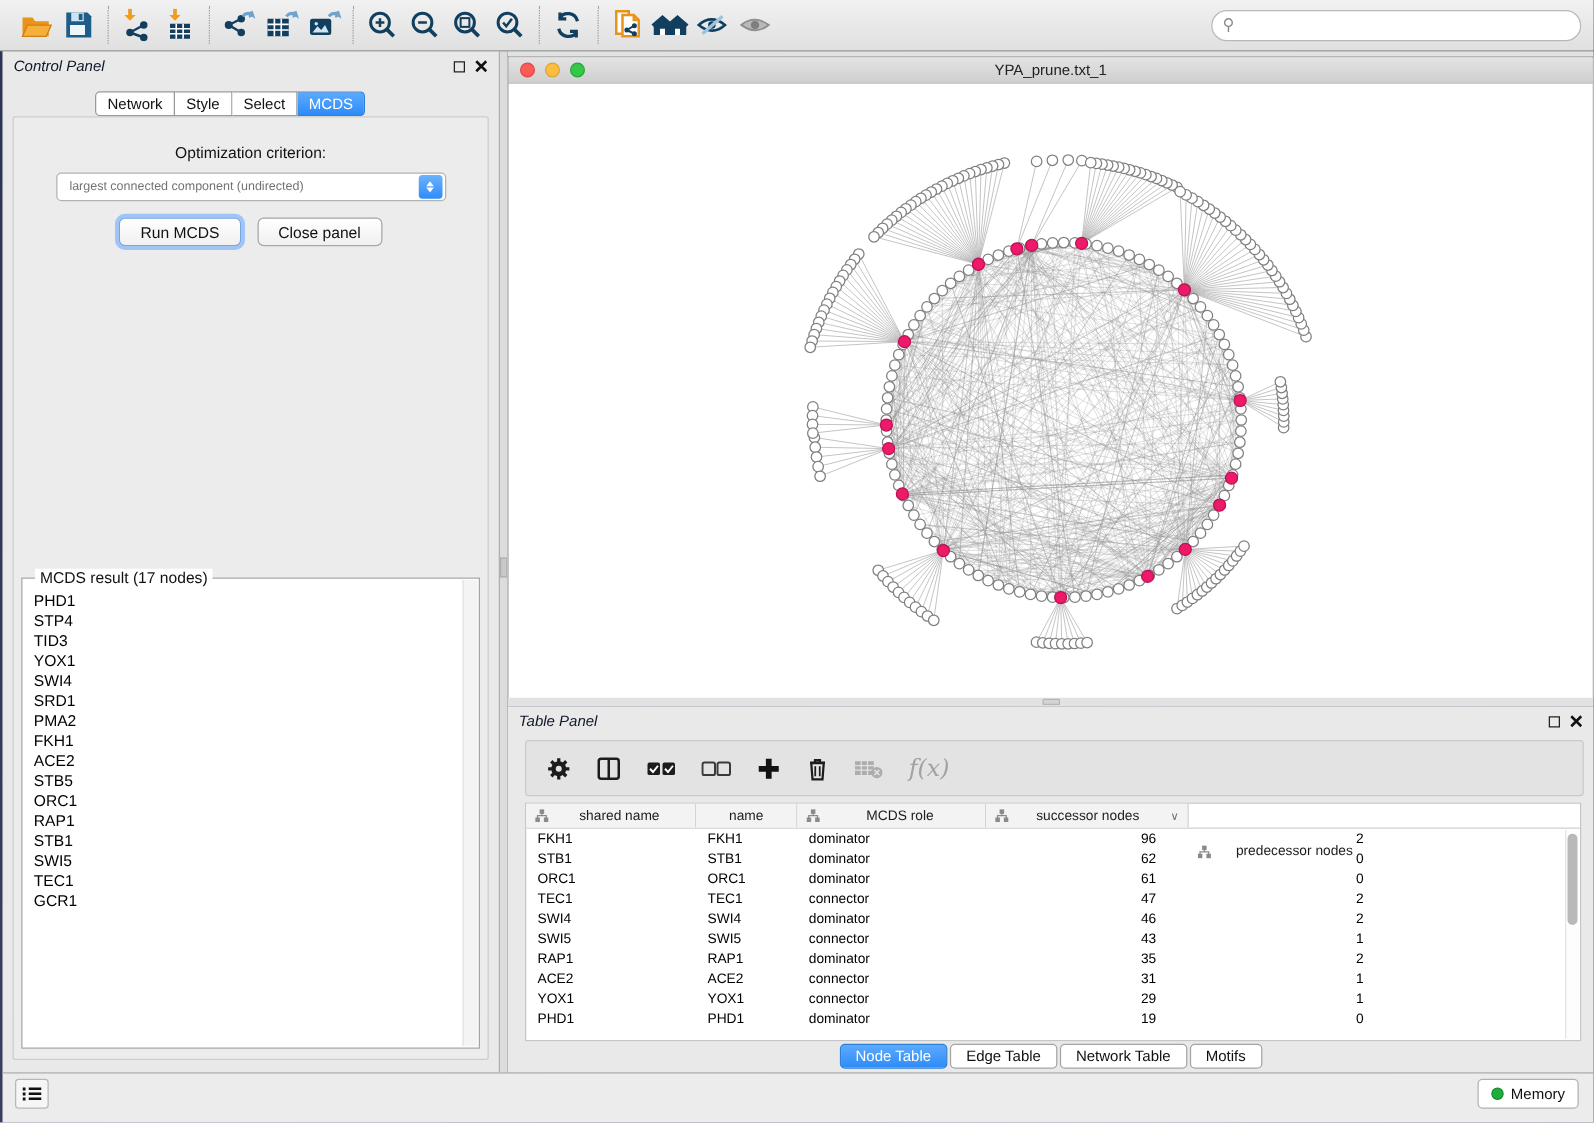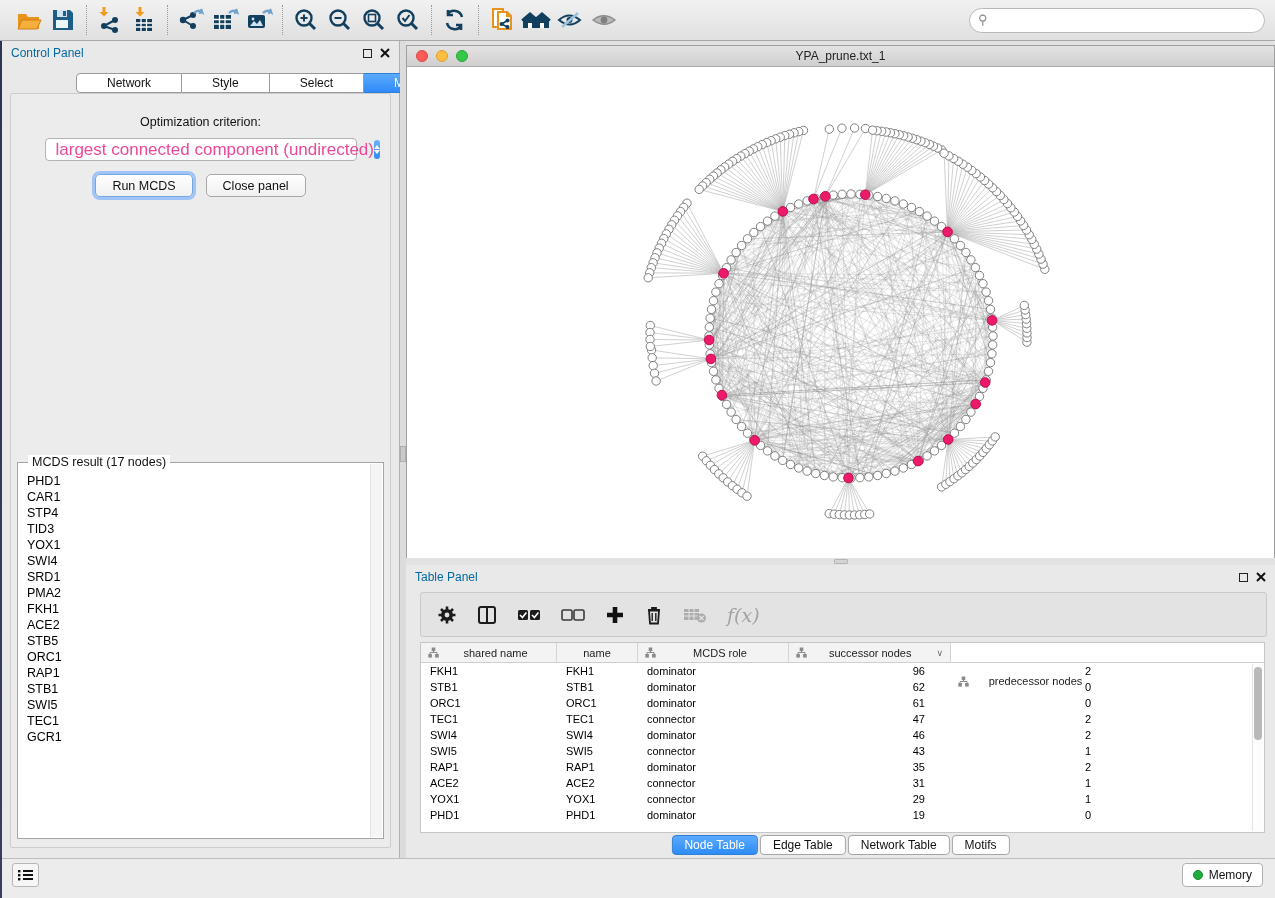--- a/index.html
+++ b/index.html
@@ -13,39 +13,39 @@
     display:flex; align-items:center; padding-left:12px; }
   .tbtn { width:34px; height:34px; display:flex; align-items:center; justify-content:center; cursor:pointer; }
   .tsep { width:1px; height:30px; margin:0 6px; border-left:1px dotted #9a9a9a; }
   .search-wrap { position:absolute; right:10px; top:8px; }
   .search-input { width:296px; height:25px; border:1px solid #b9b9b9; border-radius:13px; background:#fff;
     padding:0 10px 0 28px; font-size:12px; color:#333; outline:none; }
   .search-glyph { position:absolute; left:9px; top:4px; color:#8b8b8b; font-size:13px; }
 
   
   .panel-titlebar { height:24px; display:flex; align-items:center; padding:0 9px; }
-  .panel-title { font-size:12px; color:#0369a1; }
+  .panel-title { font-size:12px; color:#0f172a;font-style:italic; }
   .panel-ctrls { margin-left:auto; display:flex; gap:8px; align-items:center; }
   .float-glyph { width:9px; height:9px; border:1.5px solid #222; display:inline-block; }
 
   
   .control-panel { position:absolute; left:2px; top:41px; width:398px; height:817px;
     background:#e9e9e9; border-right:1px solid #b0b0b0; }
   .cp-tabs { position:absolute; left:74px; top:32px; display:flex; }
-  .cp-tab { height:20px; padding:0 30px; display:flex; align-items:center; font-size:12px;
+  .cp-tab { height:20px; padding:0 9px; display:flex; align-items:center; font-size:12px;
     background:#fff; border:1px solid #9a9a9a; border-left:none; color:#111; cursor:pointer; }
   .cp-tab:first-child { border-left:1px solid #9a9a9a; border-radius:4px 0 0 4px; }
   .cp-tab:last-child { border-radius:0 4px 4px 0; }
   .cp-tab.selected { background:linear-gradient(#5caafe,#2e8bf7); border-color:#2e7fd6; color:#fff; }
   .cp-content { position:absolute; left:8px; right:8px; top:52px; bottom:10px;
     background:#ececec; border:1px solid #cdcdcd; border-radius:2px; }
   .crit-label { text-align:center; font-size:12.5px; color:#111; margin-top:21px; }
   .select-box { position:relative; margin:9px auto 0; width:312px; height:23px; background:#fff;
     border:1px solid #b3b3b3; border-radius:4px; display:flex; align-items:center; cursor:pointer; }
-  .select-text { flex:1; font-size:17px; color:#ec4899; padding-left:10px; white-space:nowrap; }
+  .select-text { flex:1; font-size:10px; color:#737373; padding-left:10px; white-space:nowrap; }
   .select-stepper { width:19px; height:19px; margin-right:2px; border-radius:3px;
     background:linear-gradient(#6cb2fe,#2f8cf8); display:flex; flex-direction:column; align-items:center; justify-content:center; gap:1px; }
   .stepper-arrow { width:0; height:0; border-left:3.5px solid transparent; border-right:3.5px solid transparent; }
   .stepper-arrow.up { border-bottom:4px solid #fff; }
   .stepper-arrow.down { border-top:4px solid #fff; }
   .btn-row { display:flex; justify-content:center; gap:13px; margin-top:13px; }
   .cp-btn { height:23px; padding:0 16px; background:linear-gradient(#ffffff,#f0f0f0); border:1px solid #a8a8a8;
     border-radius:5px; font-size:12.5px; color:#111; cursor:pointer; font-family:"Liberation Sans",sans-serif; }
   .cp-btn.focused { box-shadow:0 0 0 3px rgba(110,170,255,.6); border-color:#76a7dd; }
   .result-box { position:absolute; left:6px; right:6px; top:368px; bottom:8px;
@@ -277,21 +277,20 @@
         </span>
       </div>
       <div class="btn-row">
         <button class="cp-btn focused">Run MCDS</button>
         <button class="cp-btn">Close panel</button>
       </div>
       <div class="result-box">
         <span class="result-legend">MCDS result (17 nodes)</span>
         <div class="result-list">
             <div class="result-item">PHD1</div>
-            <div class="result-item">CAR1</div>
             <div class="result-item">STP4</div>
             <div class="result-item">TID3</div>
             <div class="result-item">YOX1</div>
             <div class="result-item">SWI4</div>
             <div class="result-item">SRD1</div>
             <div class="result-item">PMA2</div>
             <div class="result-item">FKH1</div>
             <div class="result-item">ACE2</div>
             <div class="result-item">STB5</div>
             <div class="result-item">ORC1</div>

